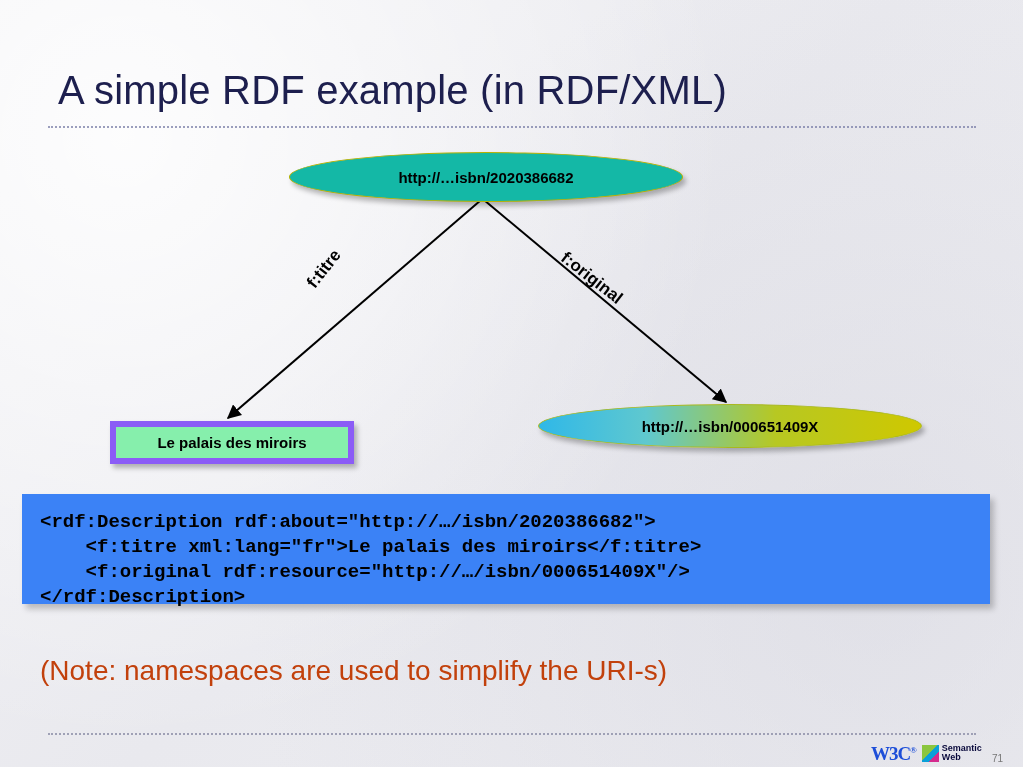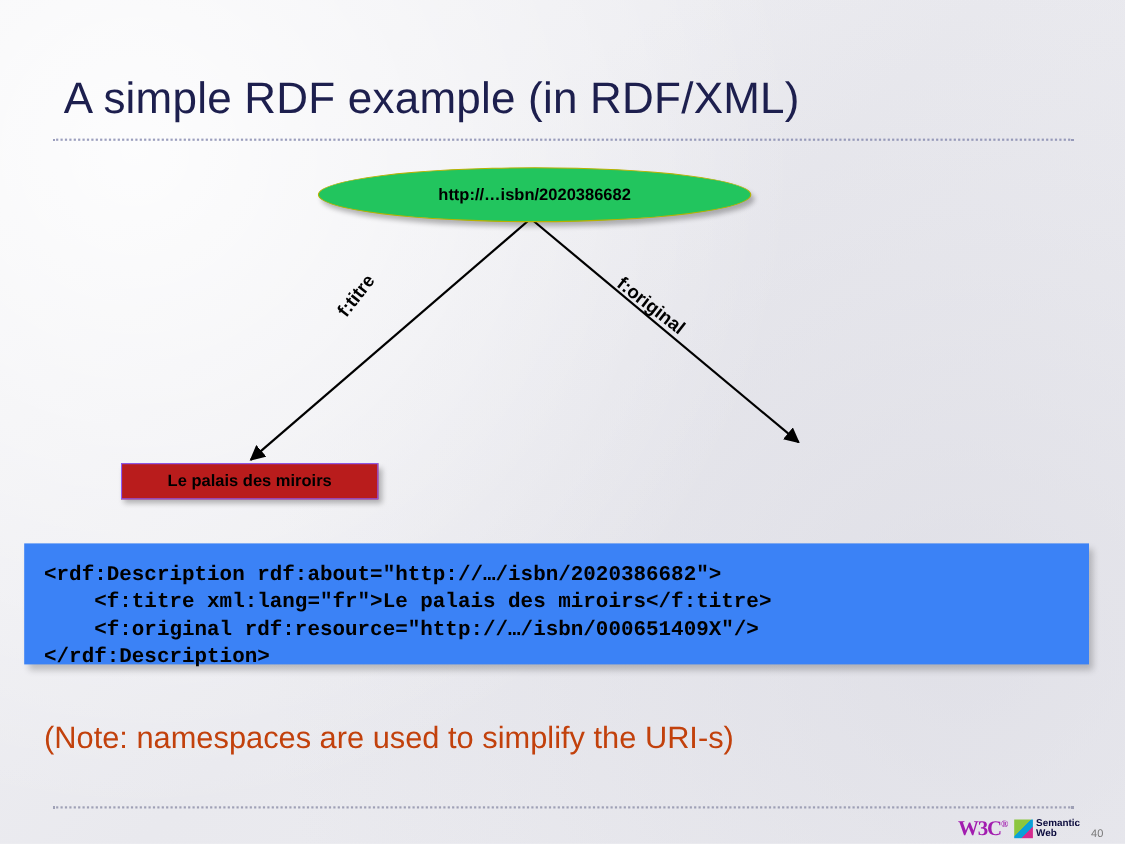--- a/index.html
+++ b/index.html
@@ -79,41 +79,41 @@
     color: #000;
     text-align: center;
     white-space: nowrap;
   }
   .node-ellipse-top {
     left: 289px;
     top: 12px;
     width: 392px;
     height: 48px;
     border-radius: 50%/50%;
-    background: #22c55e;
+    background: #14b8a6;
     border: 1px solid #b8b200;
     box-shadow: 3px 4px 5px rgba(0,0,0,0.28);
   }
   .node-ellipse-right {
     left: 538px;
     top: 264px;
     width: 382px;
     height: 42px;
     border-radius: 50%/50%;
     background: linear-gradient(90deg, #2fb8e8 0%, #5fc8cf 28%, #b7c822 62%, #cfc800 100%);
     border: 1px solid #a9b81f;
     box-shadow: 3px 4px 5px rgba(0,0,0,0.28);
   }
   .node-rect {
     left: 110px;
     top: 281px;
     width: 232px;
     height: 31px;
-    background: #b91c1c;
-    border: 1px solid #8b5cf6;
+    background: #86efac;
+    border: 6px solid #8b5cf6;
     box-shadow: 3px 4px 5px rgba(0,0,0,0.28);
   }
 
   .edge-label {
     position: absolute;
     font-weight: bold;
     font-size: 17px;
     color: #000;
     white-space: nowrap;
   }
@@ -168,21 +168,21 @@
     top: 742px;
     display: flex;
     align-items: center;
     gap: 6px;
     height: 22px;
   }
   .w3c-logo {
     font-family: "Liberation Serif", serif;
     font-size: 19px;
     font-weight: bold;
-    color: #a21caf;
+    color: #1d4ed8;
     letter-spacing: -1px;
     line-height: 1;
     margin-left: 25px;
   }
   .w3c-logo sup { font-size: 9px; }
   .sw-logo {
     display: flex;
     align-items: flex-end;
     gap: 3px;
   }
@@ -231,20 +231,23 @@
     </svg>
 
     <div class="node node-ellipse-top">
       <span>http://…isbn/2020386682</span>
     </div>
 
     <div class="node node-rect">
       <span>Le palais des miroirs</span>
     </div>
 
+    <div class="node node-ellipse-right">
+      <span>http://…isbn/000651409X</span>
+    </div>
 
     <div class="edge-label titre">f:titre</div>
     <div class="edge-label original">f:original</div>
   </div>
 
   <div class="code-box">
     <pre>&lt;rdf:Description rdf:about="http://…/isbn/2020386682"&gt;
     &lt;f:titre xml:lang="fr"&gt;Le palais des miroirs&lt;/f:titre&gt;
     &lt;f:original rdf:resource="http://…/isbn/000651409X"/&gt;
 &lt;/rdf:Description&gt;</pre>
@@ -258,16 +261,16 @@
     <div class="w3c-logo">
       <span>W3C</span><sup>®</sup>
     </div>
     <div class="sw-logo">
       <div class="sw-cube"></div>
       <div class="sw-text">
         <div>Semantic</div>
         <div>Web</div>
       </div>
     </div>
-    <div class="page-num">40</div>
+    <div class="page-num">71</div>
   </div>
 
 </div>
 
 </body></html>

